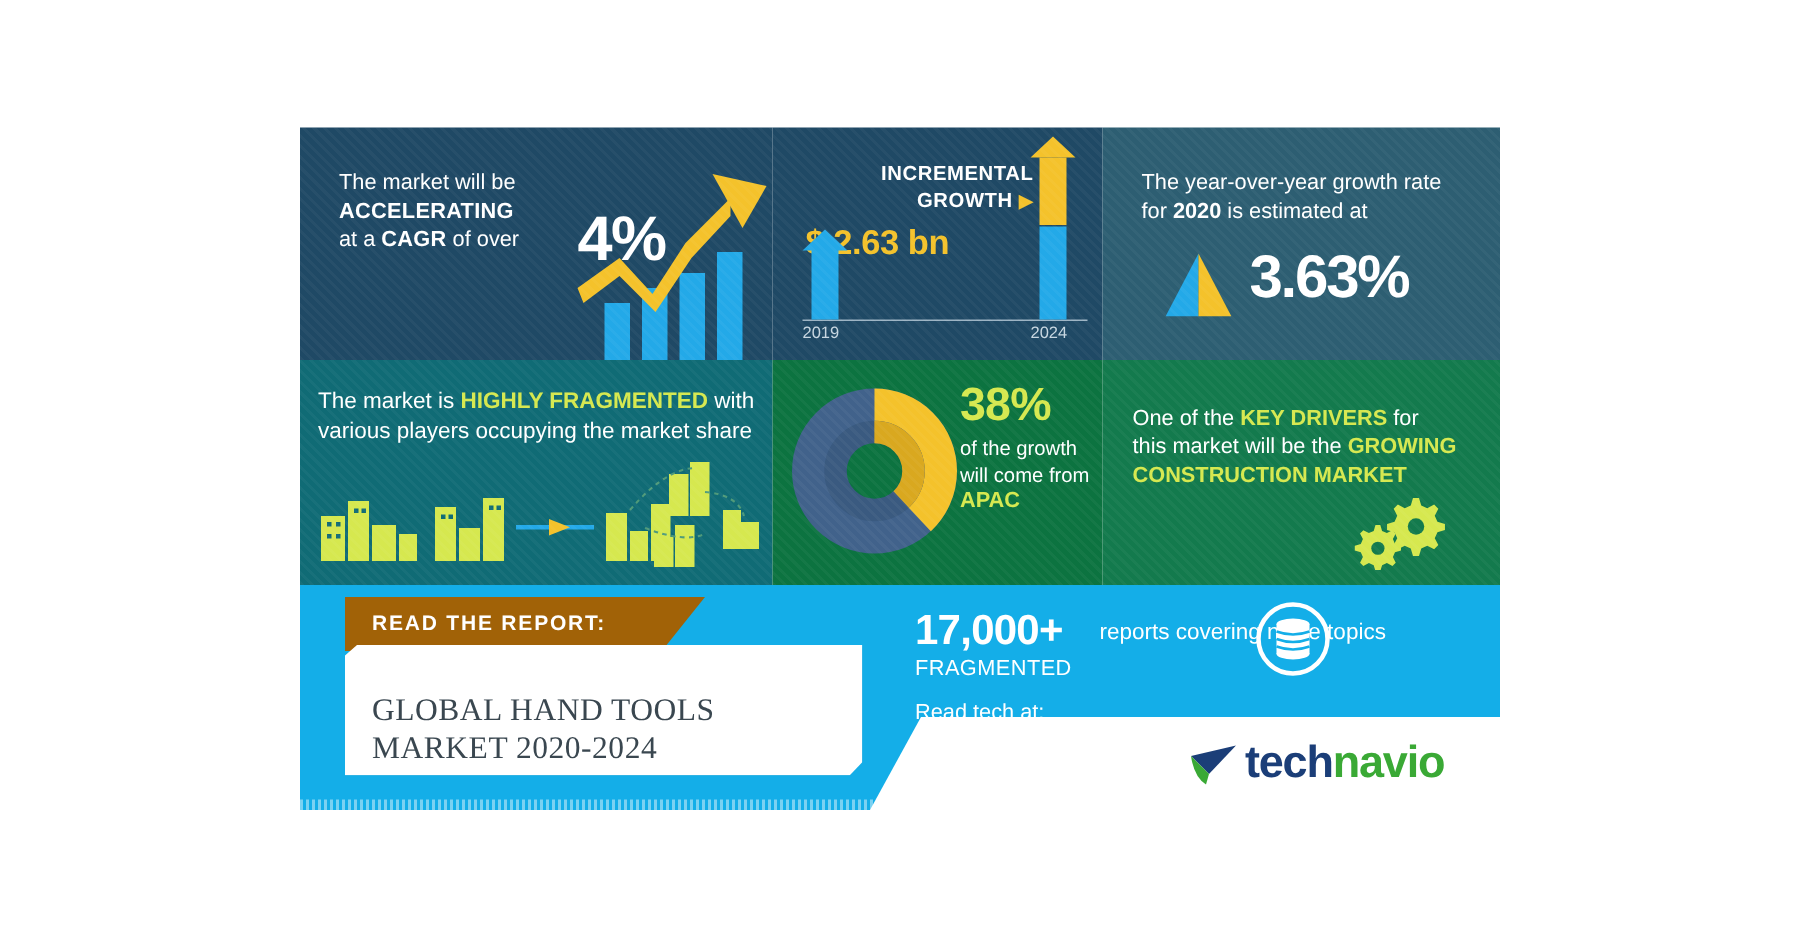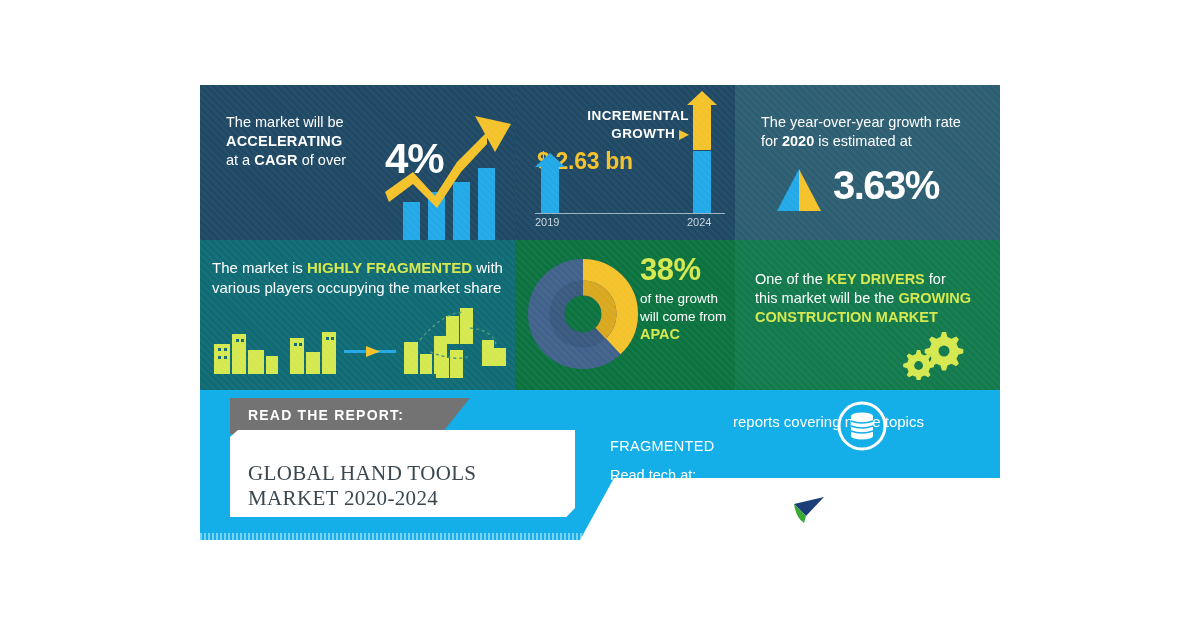--- a/index.html
+++ b/index.html
@@ -81,21 +81,21 @@
   #donut-sub { font-size: 13.5px; color:#ffffff; line-height:1.3; margin-top:2px; }
   #donut-region { font-size: 14.5px; font-weight:bold; color:#d6e84f; margin-top:1px; }
 
   #drv-text { left: 20px; top: 30px; width: 232px; font-size: 14.5px; }
   #drv-text .hl { color:#d6e84f; font-weight:bold; }
   #gears { position:absolute; right: 36px; bottom: 10px; width: 62px; height: 52px; }
 
   
   #read-tab {
     position:absolute; left: 30px; top: 8px; width: 240px; height: 36px;
-    background:#737373;
+    background:#a16207;
     clip-path: polygon(0 0, 100% 0, 88% 100%, 0 100%);
   }
   #read-tab span {
     position:absolute; left: 18px; top: 9px;
     color:#ffffff; font-size: 14px; font-weight:bold; letter-spacing:1.2px;
   }
   #report-card {
     position:absolute; left: 30px; top: 40px; width: 345px; height: 87px;
     background:#ffffff;
     clip-path: polygon(0 7px, 8px 0, 100% 0, 100% 78px, 97.5% 100%, 0 100%);
@@ -290,20 +290,21 @@
   <div class="panel" id="p-footer">
 
     <div id="read-tab">
       <span>READ THE REPORT:</span>
     </div>
 
     <div id="report-card">
       <div id="report-title">GLOBAL HAND TOOLS MARKET 2020-2024</div>
     </div>
 
+    <div id="f-count">17,000+</div>
     <div id="f-count-sub">reports covering niche topics</div>
     <div id="f-materials">FRAGMENTED</div>
     <div id="f-readthem">Read tech at:</div>
     <div id="f-url">www.technavio.com</div>
 
     <svg id="db-badge" viewBox="0 0 52 52">
       <circle cx="26" cy="26" r="23" fill="none" stroke="#ffffff" stroke-width="3"></circle>
       <g fill="#ffffff">
         <ellipse cx="26" cy="16" rx="11" ry="3.6"></ellipse>
         <rect x="15" y="16" width="22" height="20"></rect>
@@ -315,19 +316,20 @@
         <path d="M15 31 Q26 35 37 31"></path>
       </g>
     </svg>
 
     <div id="logo-panel">
       <div id="logo-wrap">
         <svg width="34" height="30" viewBox="0 0 34 30">
           <path d="M2 10 L32 3 L14 22 Z" fill="#1b3e78"></path>
           <path d="M2 10 L14 22 L12 29 Q4 24 2 10 Z" fill="#3aa935"></path>
         </svg>
+        <div id="logo-text"><span class="t1">tech</span><span class="t2">navio</span></div>
       </div>
     </div>
 
     <div class="dotline"></div>
   </div>
 
 </div>
 
 </body></html>

